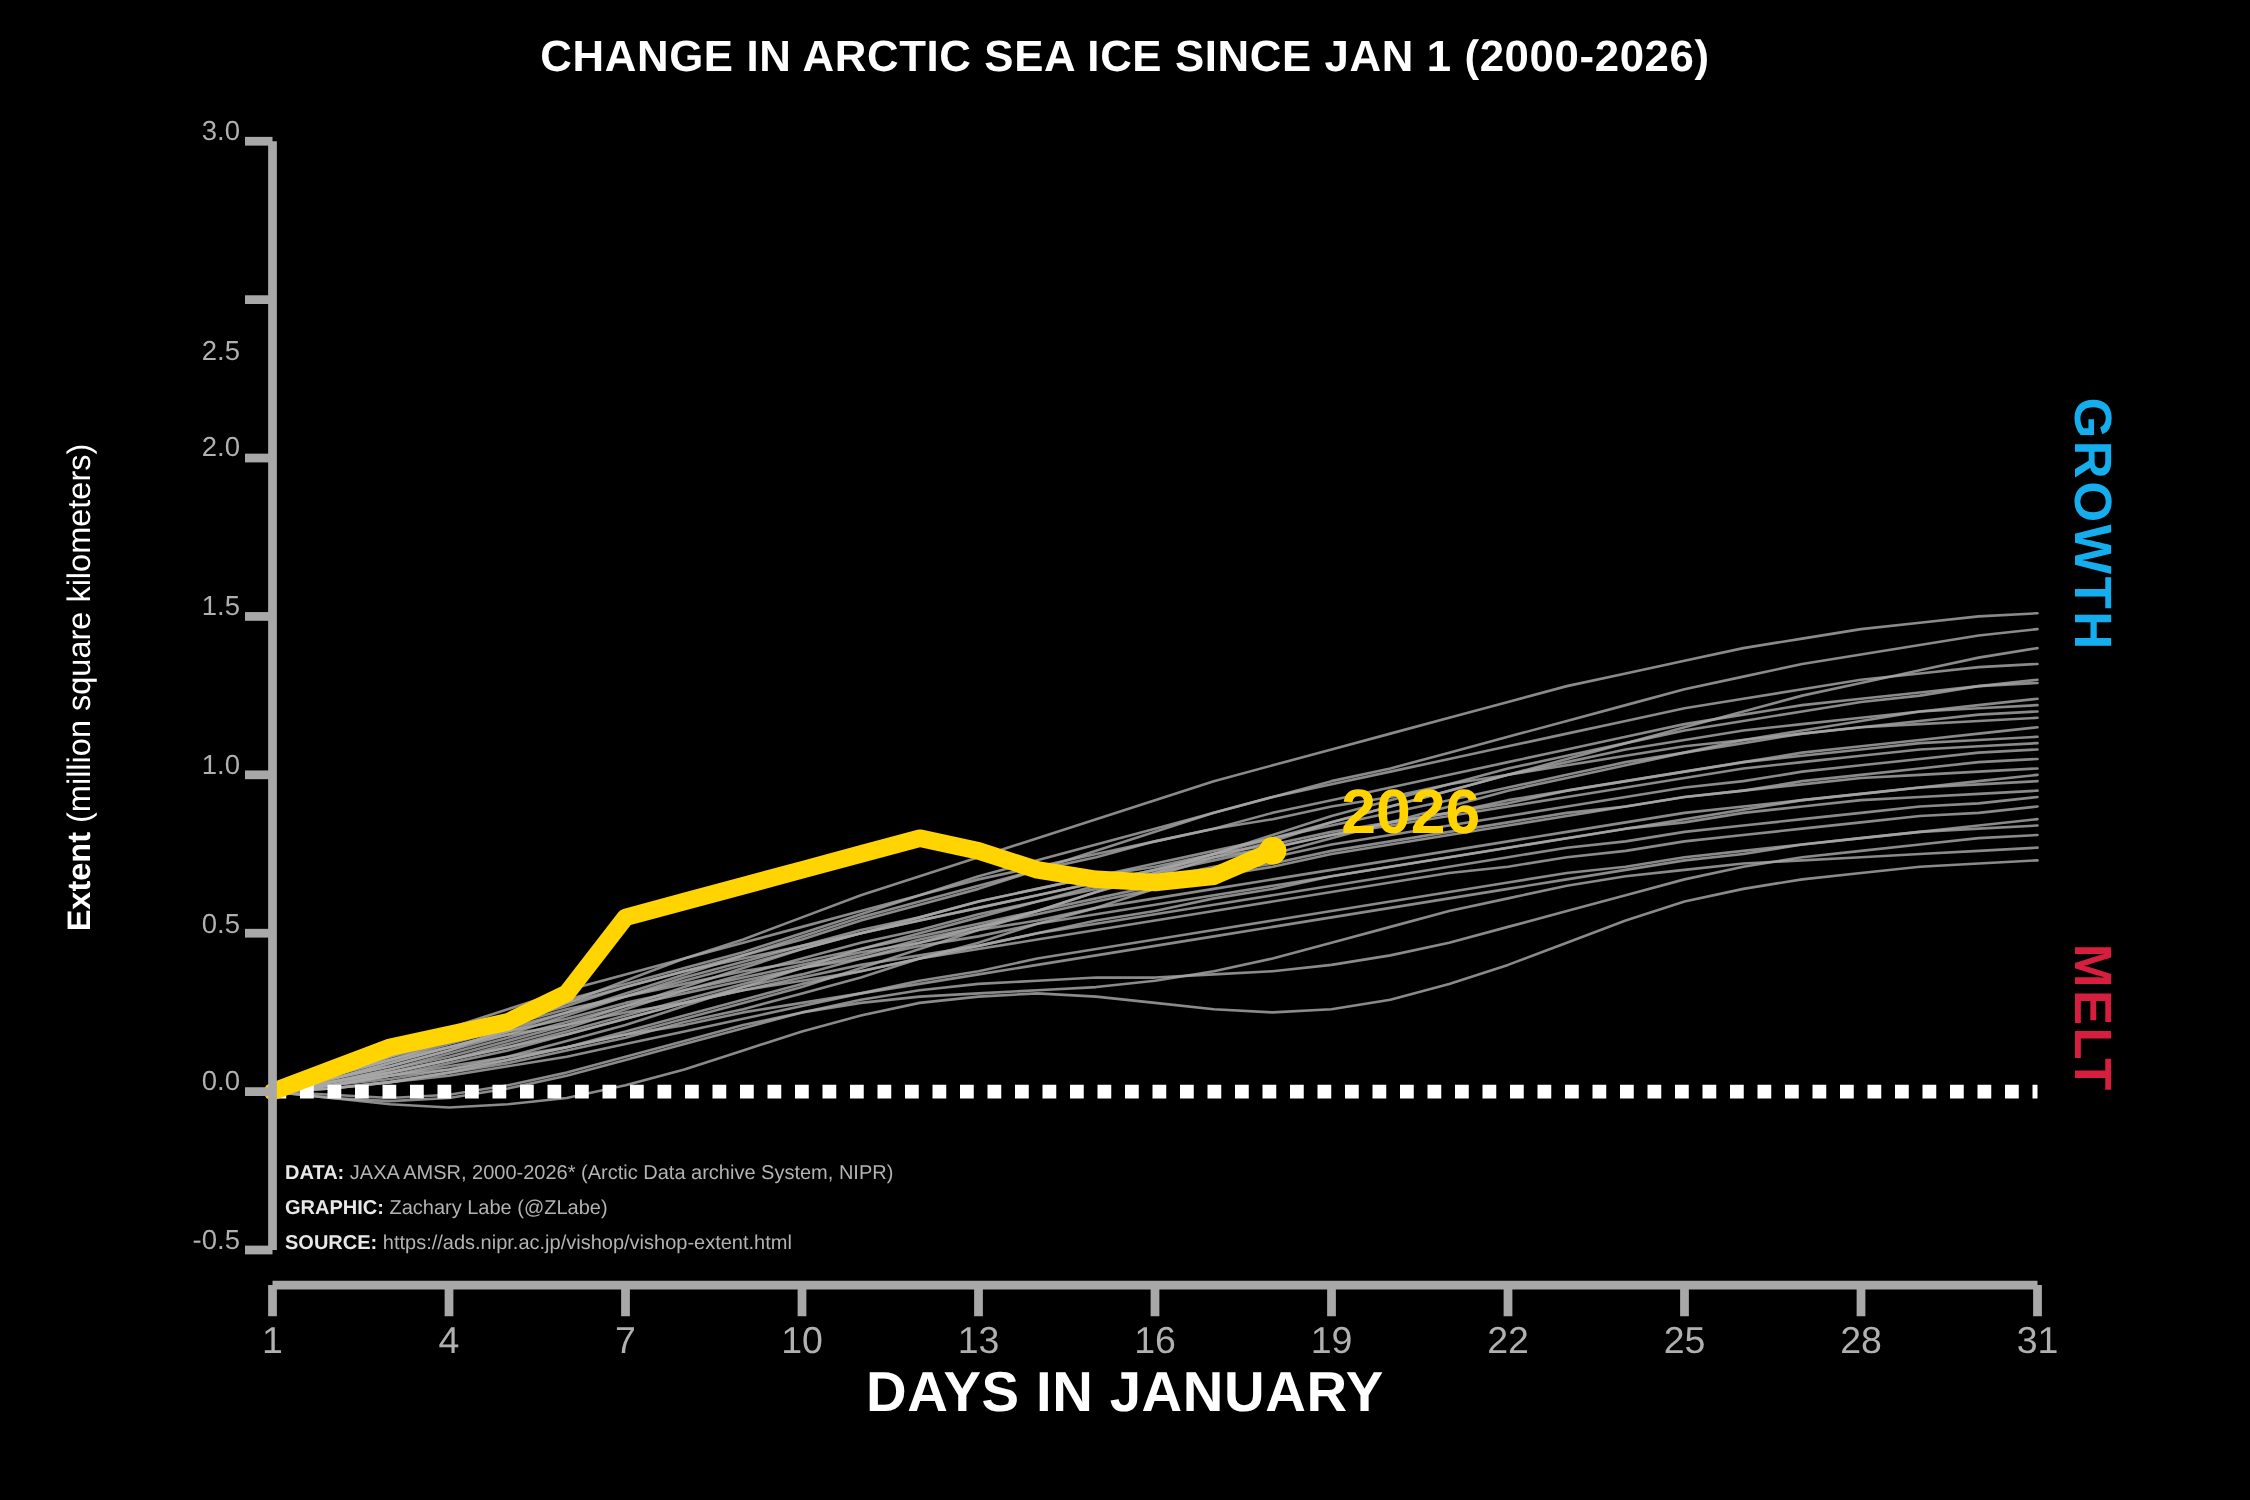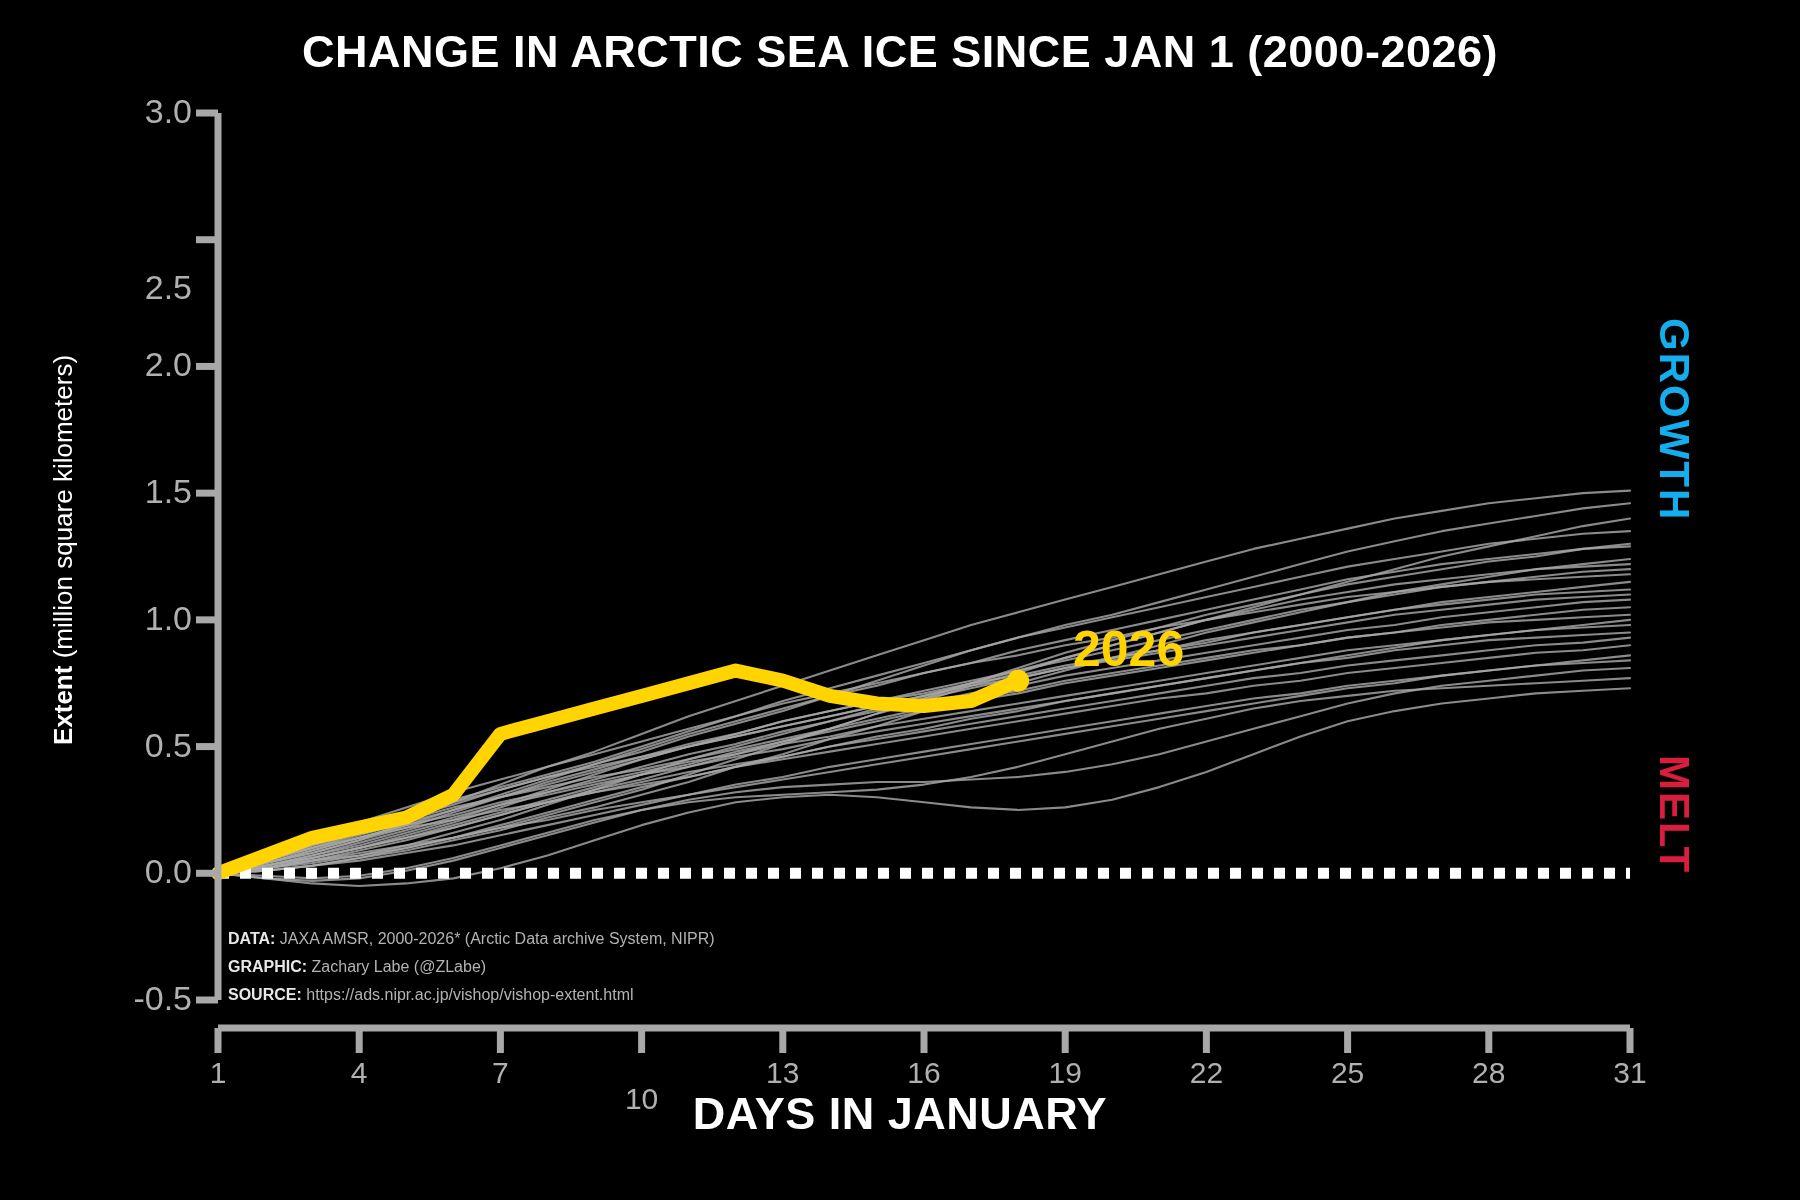--- a/index.html
+++ b/index.html
@@ -22,21 +22,21 @@
     height: 1200px;
     background: #000000;
   }
   #chart-title {
     position: absolute;
     left: 0;
     top: 26px;
     width: 1800px;
     text-align: center;
     color: #ffffff;
-    font-size: 45px;
+    font-size: 35px;
     font-weight: bold;
     letter-spacing: 0.5px;
     white-space: nowrap;
   }
   #plot-svg {
     position: absolute;
     left: 0; top: 0;
   }
   .axis-label-y {
     position: absolute;
@@ -59,21 +59,21 @@
     width: 1800px;
     text-align: center;
     color: #ffffff;
     font-size: 45px;
     font-weight: bold;
     letter-spacing: 0.5px;
   }
   .tick-label-y {
     position: absolute;
     color: #b0b0b0;
-    font-size: 34px;
+    font-size: 22px;
     text-align: right;
     width: 110px;
   }
   .tick-label-x {
     position: absolute;
     color: #b0b0b0;
     font-size: 30px;
     text-align: center;
     width: 80px;
   }
@@ -203,21 +203,21 @@
       <div class="tick-label-y" style="left: 82px; top: 472.143px;">1.5</div>
       <div class="tick-label-y" style="left: 82px; top: 598.857px;">1.0</div>
       <div class="tick-label-y" style="left: 82px; top: 725.571px;">0.5</div>
       <div class="tick-label-y" style="left: 82px; top: 852.286px;">0.0</div>
       <div class="tick-label-y" style="left: 82px; top: 979px;">-0.5</div>
     </div>
   <div id="xtick-labels">
       <div class="tick-label-x" style="left: 178px; top: 1056px;">1</div>
       <div class="tick-label-x" style="left: 319.2px; top: 1056px;">4</div>
       <div class="tick-label-x" style="left: 460.4px; top: 1056px;">7</div>
-      <div class="tick-label-x" style="left: 601.6px; top: 1056px; margin-top: 26px;">10</div>
+      <div class="tick-label-x" style="left: 601.6px; top: 1056px;">10</div>
       <div class="tick-label-x" style="left: 742.8px; top: 1056px;">13</div>
       <div class="tick-label-x" style="left: 884px; top: 1056px;">16</div>
       <div class="tick-label-x" style="left: 1025.2px; top: 1056px;">19</div>
       <div class="tick-label-x" style="left: 1166.4px; top: 1056px;">22</div>
       <div class="tick-label-x" style="left: 1307.6px; top: 1056px;">25</div>
       <div class="tick-label-x" style="left: 1448.8px; top: 1056px;">28</div>
       <div class="tick-label-x" style="left: 1590px; top: 1056px;">31</div>
     </div>
 
   <div id="growth-label">GROWTH</div>

